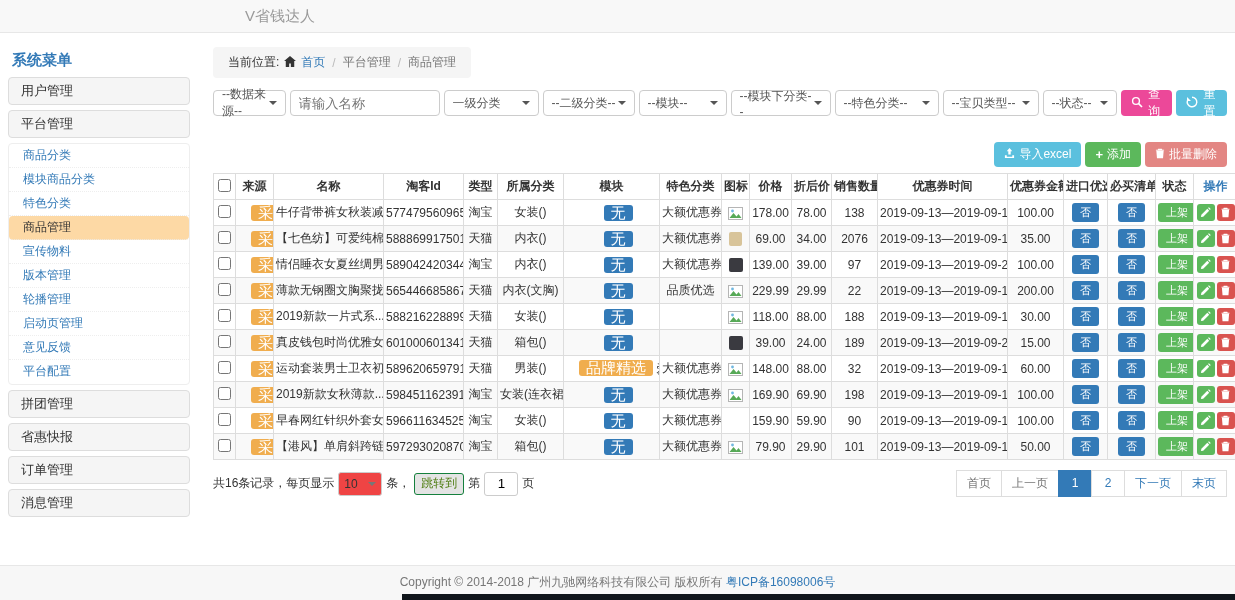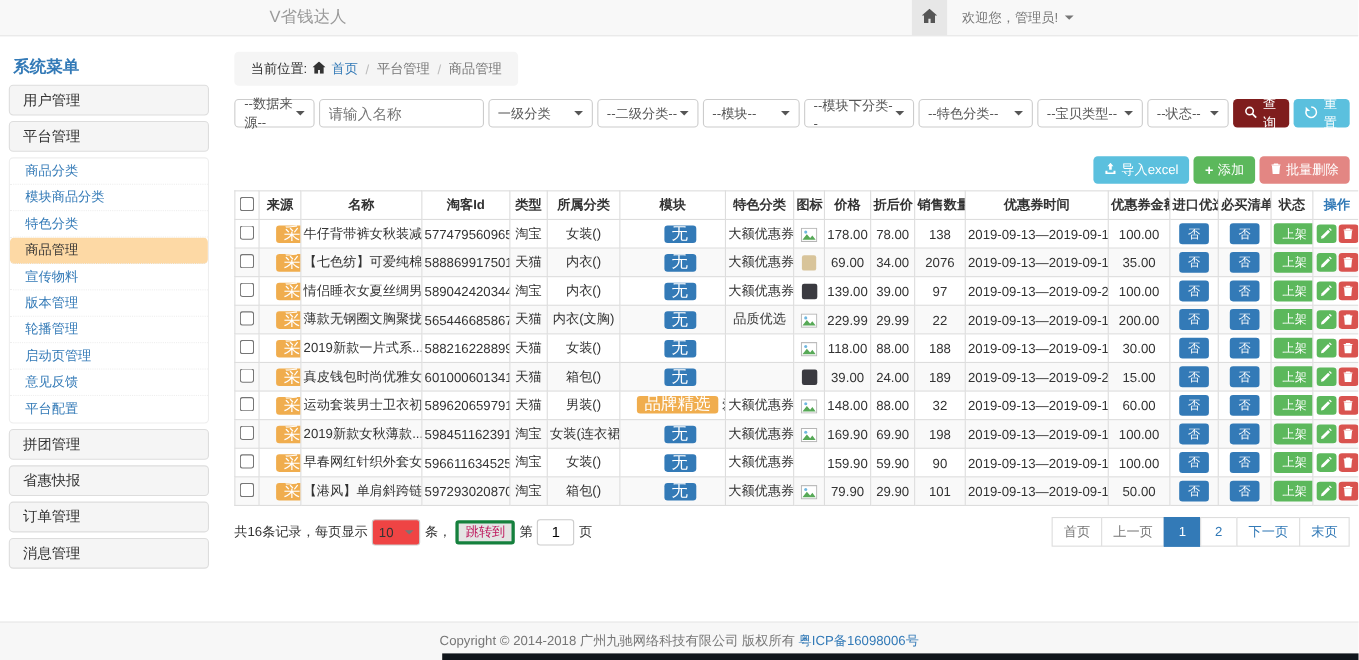--- a/index.html
+++ b/index.html
@@ -38,21 +38,21 @@
   .crumb-sep { color:#bbb; padding:0 2px; }
 
   
   .filters { display:flex; align-items:center; gap:4px; margin-top:12px; }
   .chip-select { height:26px; border:1px solid #ccc; border-radius:4px; background:#fff;
     display:flex; align-items:center; justify-content:space-between; padding:0 8px; color:#555; cursor:pointer; }
   .chip-select .caret { border-top-color:#555; }
   .filters input { height:26px; width:150px; border:1px solid #ccc; border-radius:4px; padding:0 8px; color:#555; outline:none; }
   .btn { border:none; border-radius:4px; color:#fff; height:26px; padding:0 10px; cursor:pointer;
     display:inline-flex; align-items:center; gap:4px; font-size:12px; }
-  .btn-primary { background:#7f1d1d; }
+  .btn-primary { background:#ec4899; }
   .btn-info { background:#5bc0de; }
   .btn-success { background:#5cb85c; }
   .btn-danger-soft { background:#e38683; }
 
   
   .toolbar { display:flex; justify-content:flex-end; gap:4px; margin-top:26px; }
   .toolbar .btn { height:25px; }
 
   
   table { width:100%; border-collapse:collapse; table-layout:fixed; margin-top:6px; }
@@ -73,53 +73,40 @@
   .op-del { background:#d9534f; }
   .thumb-ph { display:inline-block; vertical-align:middle; }
   .thumb-dark { display:inline-block; width:14px; height:14px; background:#3a3a40; border-radius:2px; vertical-align:middle; }
   .thumb-light { display:inline-block; width:13px; height:14px; background:#d8c49a; border-radius:2px; vertical-align:middle; }
 
   
   .pager { display:flex; justify-content:space-between; align-items:center; margin-top:10px; color:#333; }
   .pager-left { display:flex; align-items:center; gap:4px; }
   .pp-select { height:24px; width:44px; border:1px solid #ccc; border-radius:3px; background:#ef4444;
     display:inline-flex; align-items:center; justify-content:space-between; padding:0 5px; cursor:pointer; }
-  .jump-btn { background:#e4e4e4; border:3px solid #15803d; border-radius:3px; height:22px;
-    padding:0 6px; color:#be185d; cursor:pointer; display:inline-flex; align-items:center; }
+  .jump-btn { background:#e4e4e4; border:1px solid #15803d; border-radius:3px; height:22px;
+    padding:0 6px; color:#4d7c0f; cursor:pointer; display:inline-flex; align-items:center; }
   .jump-input { width:34px; height:24px; border:1px solid #ccc; border-radius:3px; text-align:center; outline:none; }
   .page-list { display:flex; }
   .page-item { min-width:34px; height:27px; line-height:25px; padding:0 10px; border:1px solid #ddd;
     background:#fff; color:#337ab7; text-align:center; cursor:pointer; margin-left:-1px; }
   .page-item.disabled { color:#777; cursor:default; }
   .page-item.active { background:#337ab7; border-color:#337ab7; color:#fff; }
 
   
   .footer { position:absolute; left:0; right:0; bottom:0; height:35px; background:#f7f7f7;
     border-top:1px solid #e7e7e7; text-align:center; line-height:33px; color:#777; }
   .footer a { color:#337ab7; text-decoration:none; cursor:pointer; }
   .dark-strip { position:absolute; bottom:0; left:402px; right:0; height:6px; background:#10151b; }
 </style>
 </head>
 <body>
 
 <div class="navbar">
   <div class="brand">V省钱达人</div>
-  <div class="nav-right">
-    <div class="nav-home">
-      <span>
-        <svg width="14" height="13" viewBox="0 0 14 13">
-            <path d="M7 0L0 6h2v7h4V9h2v4h4V6h2z" fill="#555"></path>
-          </svg>
-      </span>
-    </div>
-    <div class="nav-user">
-      <span>欢迎您，管理员!</span>
-      <span class="caret"></span>
-    </div>
-  </div>
 </div>
 
 <div class="main">
 
   <div class="sidebar">
     <div class="side-title">系统菜单</div>
     <div id="sidebar-menu">
         <div class="side-panel">用户管理</div>
         <div class="side-panel">平台管理</div>
         <div class="side-sub">

